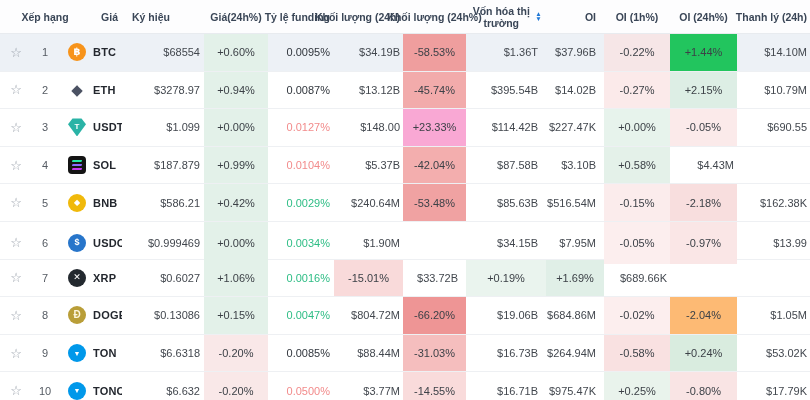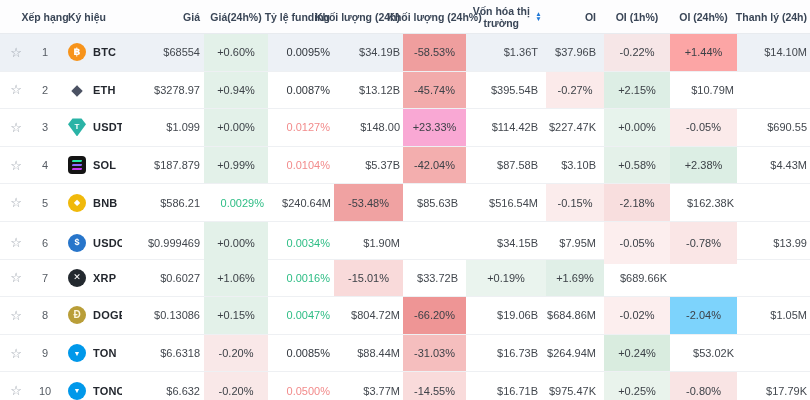--- a/index.html
+++ b/index.html
@@ -42,22 +42,22 @@
   .sort-icon{display:inline-flex;flex-direction:column;margin-left:3px;line-height:4.5px;font-size:6.5px;}
   .mcap-head-text{display:inline-block;width:62px;text-align:center;}
 </style>
 </head>
 <body>
 
 <div id="app">
   <div id="thead" class="grid">
       <div class="hcell a-c"></div>
       <div class="hcell a-c">Xếp hạng</div>
+      <div class="hcell a-r pr4">Giá</div>
       <div class="hcell a-l pl10">Ký hiệu</div>
-      <div class="hcell a-r pr4">Giá</div>
       <div class="hcell a-c">Giá(24h%)</div>
       <div class="hcell a-r pr4">Tỷ lệ funding</div>
       <div class="hcell a-r pr3">Khối lượng (24h)</div>
       <div class="hcell a-c">Khối lượng (24h%)</div>
       <div class="hcell wrap a-c">
         <span class="mcap-head-text">Vốn hóa thị trường</span>
         <span class="sort-icon" style="color: rgb(31, 120, 214);">
           <span>▲</span>
           <span>▼</span>
         </span>
@@ -80,40 +80,41 @@
           <span class="symbol-label">BTC</span>
         </div>
         <div class="cell a-r pr4">$68554</div>
         <div class="cell a-c pct" style="background: rgb(227, 241, 233);">+0.60%</div>
         <div class="cell a-r pr4 pct funding" style="color: rgb(48, 53, 60);">0.0095%</div>
         <div class="cell a-r pr3">$34.19B</div>
         <div class="cell a-c pct" style="background: rgb(239, 158, 158);">-58.53%</div>
         <div class="cell a-r pr8">$1.36T</div>
         <div class="cell a-r pr8">$37.96B</div>
         <div class="cell a-c pct" style="background: rgb(246, 230, 231);">-0.22%</div>
-        <div class="cell a-c pct" style="background: #fca5a5;">+1.44%</div>
+        <div class="cell a-c pct" style="background: #22c55e;">+1.44%</div>
         <div class="cell a-r pr3">$14.10M</div>
       </div>
       <div class="grid row">
         <div class="cell a-c">
           <span class="star" style="color: rgb(154, 161, 171);">☆</span>
         </div>
         <div class="cell a-c rank">2</div>
         <div class="cell a-l pl10">
           <span class="coin shape-plain" style="background: transparent;">
             <span style="color: rgb(75, 82, 99); font-size: 15px;">◆</span>
           </span>
           <span class="symbol-label">ETH</span>
         </div>
         <div class="cell a-r pr4">$3278.97</div>
         <div class="cell a-c pct" style="background: rgb(227, 241, 233);">+0.94%</div>
         <div class="cell a-r pr4 pct funding" style="color: rgb(48, 53, 60);">0.0087%</div>
         <div class="cell a-r pr3">$13.12B</div>
         <div class="cell a-c pct" style="background: rgb(242, 171, 171);">-45.74%</div>
         <div class="cell a-r pr8">$395.54B</div>
+        <div class="cell a-r pr8">$14.02B</div>
         <div class="cell a-c pct" style="background: rgb(251, 234, 234);">-0.27%</div>
         <div class="cell a-c pct" style="background: rgb(221, 238, 229);">+2.15%</div>
         <div class="cell a-r pr3">$10.79M</div>
       </div>
       <div class="grid row">
         <div class="cell a-c">
           <span class="star" style="color: rgb(154, 161, 171);">☆</span>
         </div>
         <div class="cell a-c rank">3</div>
         <div class="cell a-l pl10">
@@ -147,35 +148,35 @@
           <span class="symbol-label">SOL</span>
         </div>
         <div class="cell a-r pr4">$187.879</div>
         <div class="cell a-c pct" style="background: rgb(227, 241, 233);">+0.99%</div>
         <div class="cell a-r pr4 pct funding" style="color: rgb(242, 139, 139);">0.0104%</div>
         <div class="cell a-r pr3">$5.37B</div>
         <div class="cell a-c pct" style="background: rgb(243, 174, 174);">-42.04%</div>
         <div class="cell a-r pr8">$87.58B</div>
         <div class="cell a-r pr8">$3.10B</div>
         <div class="cell a-c pct" style="background: rgb(228, 241, 233);">+0.58%</div>
-        <div class="cell a-c pct" style="background: rgb(220, 238, 228);">+2.38%</div>
         <div class="cell a-r pr3">$4.43M</div>
       </div>
       <div class="grid row">
         <div class="cell a-c">
           <span class="star" style="color: rgb(154, 161, 171);">☆</span>
         </div>
         <div class="cell a-c rank">5</div>
         <div class="cell a-l pl10">
           <span class="coin shape-circle" style="background: rgb(240, 185, 11);">
             <span style="color: rgb(255, 255, 255); font-size: 8px;">◆</span>
           </span>
           <span class="symbol-label">BNB</span>
         </div>
         <div class="cell a-r pr4">$586.21</div>
+        <div class="cell a-c pct" style="background: rgb(227, 241, 233);">+0.42%</div>
         <div class="cell a-r pr4 pct funding" style="color: rgb(46, 189, 133);">0.0029%</div>
         <div class="cell a-r pr3">$240.64M</div>
         <div class="cell a-c pct" style="background: rgb(240, 162, 162);">-53.48%</div>
         <div class="cell a-r pr8">$85.63B</div>
         <div class="cell a-r pr8">$516.54M</div>
         <div class="cell a-c pct" style="background: rgb(251, 236, 236);">-0.15%</div>
         <div class="cell a-c pct" style="background: rgb(248, 222, 222);">-2.18%</div>
         <div class="cell a-r pr3">$162.38K</div>
       </div>
       <div class="grid row">
@@ -190,21 +191,21 @@
           <span class="symbol-label">USDC</span>
         </div>
         <div class="cell a-r pr4">$0.999469</div>
         <div class="cell a-c pct" style="background: rgb(227, 241, 233);">+0.00%</div>
         <div class="cell a-r pr4 pct funding" style="color: rgb(46, 189, 133);">0.0034%</div>
         <div class="cell a-r pr3">$1.90M</div>
         <div class="cell a-c pct" style="background: rgb(248, 211, 211); margin-top: 42px;">-19.60%</div>
         <div class="cell a-r pr8">$34.15B</div>
         <div class="cell a-r pr8">$7.95M</div>
         <div class="cell a-c pct" style="background: rgb(252, 238, 238);">-0.05%</div>
-        <div class="cell a-c pct" style="background: rgb(250, 230, 230);">-0.78%</div>
+        <div class="cell a-c pct" style="background: rgb(250, 230, 230);">-0.97%</div>
         <div class="cell a-r pr3">$13.99</div>
       </div>
       <div class="grid row">
         <div class="cell a-c">
           <span class="star" style="color: rgb(154, 161, 171);">☆</span>
         </div>
         <div class="cell a-c rank">7</div>
         <div class="cell a-l pl10">
           <span class="coin shape-circle" style="background: rgb(35, 41, 47);">
             <span style="color: rgb(255, 255, 255); font-size: 9px;">✕</span>
@@ -232,41 +233,42 @@
           <span class="symbol-label">DOGE</span>
         </div>
         <div class="cell a-r pr4">$0.13086</div>
         <div class="cell a-c pct" style="background: rgb(227, 241, 233);">+0.15%</div>
         <div class="cell a-r pr4 pct funding" style="color: rgb(46, 189, 133);">0.0047%</div>
         <div class="cell a-r pr3">$804.72M</div>
         <div class="cell a-c pct" style="background: rgb(238, 149, 149);">-66.20%</div>
         <div class="cell a-r pr8">$19.06B</div>
         <div class="cell a-r pr8">$684.86M</div>
         <div class="cell a-c pct" style="background: rgb(252, 238, 238);">-0.02%</div>
-        <div class="cell a-c pct" style="background: #7dd3fc;">-2.04%</div>
+        <div class="cell a-c pct" style="background: #fdba74;">-2.04%</div>
         <div class="cell a-r pr3">$1.05M</div>
       </div>
       <div class="grid row">
         <div class="cell a-c">
           <span class="star" style="color: rgb(154, 161, 171);">☆</span>
         </div>
         <div class="cell a-c rank">9</div>
         <div class="cell a-l pl10">
           <span class="coin shape-circle" style="background: rgb(0, 152, 234);">
             <span style="color: rgb(255, 255, 255); font-size: 7px;">▼</span>
           </span>
           <span class="symbol-label">TON</span>
         </div>
         <div class="cell a-r pr4">$6.6318</div>
         <div class="cell a-c pct" style="background: rgb(249, 232, 232);">-0.20%</div>
         <div class="cell a-r pr4 pct funding" style="color: rgb(48, 53, 60);">0.0085%</div>
         <div class="cell a-r pr3">$88.44M</div>
         <div class="cell a-c pct" style="background: rgb(245, 190, 190);">-31.03%</div>
         <div class="cell a-r pr8">$16.73B</div>
         <div class="cell a-r pr8">$264.94M</div>
+        <div class="cell a-c pct" style="background: rgb(249, 225, 225);">-0.58%</div>
         <div class="cell a-c pct" style="background: rgb(217, 236, 223);">+0.24%</div>
         <div class="cell a-r pr3">$53.02K</div>
       </div>
       <div class="grid row">
         <div class="cell a-c">
           <span class="star" style="color: rgb(154, 161, 171);">☆</span>
         </div>
         <div class="cell a-c rank">10</div>
         <div class="cell a-l pl10">
           <span class="coin shape-circle" style="background: rgb(0, 152, 234);">

